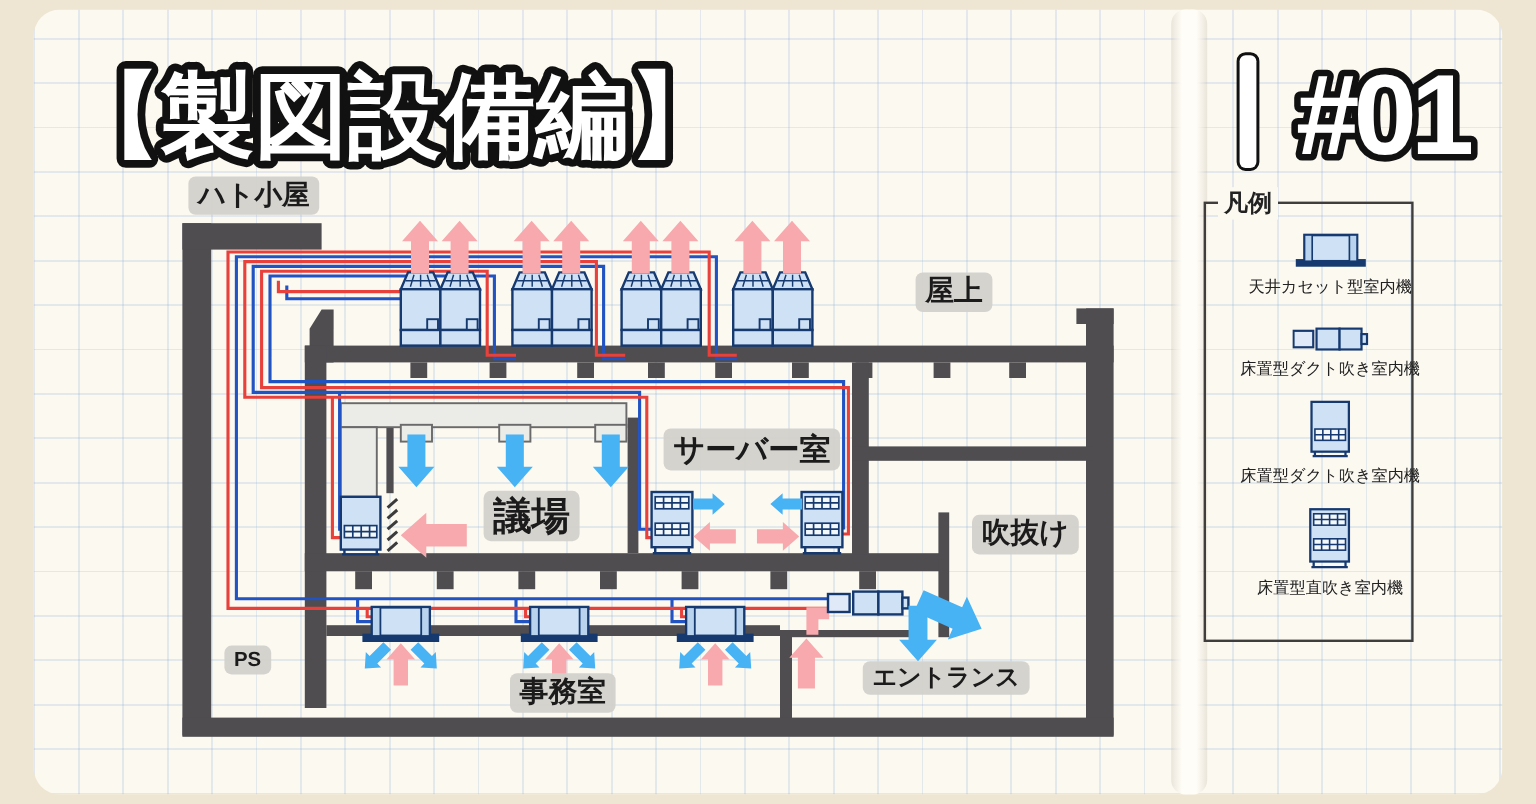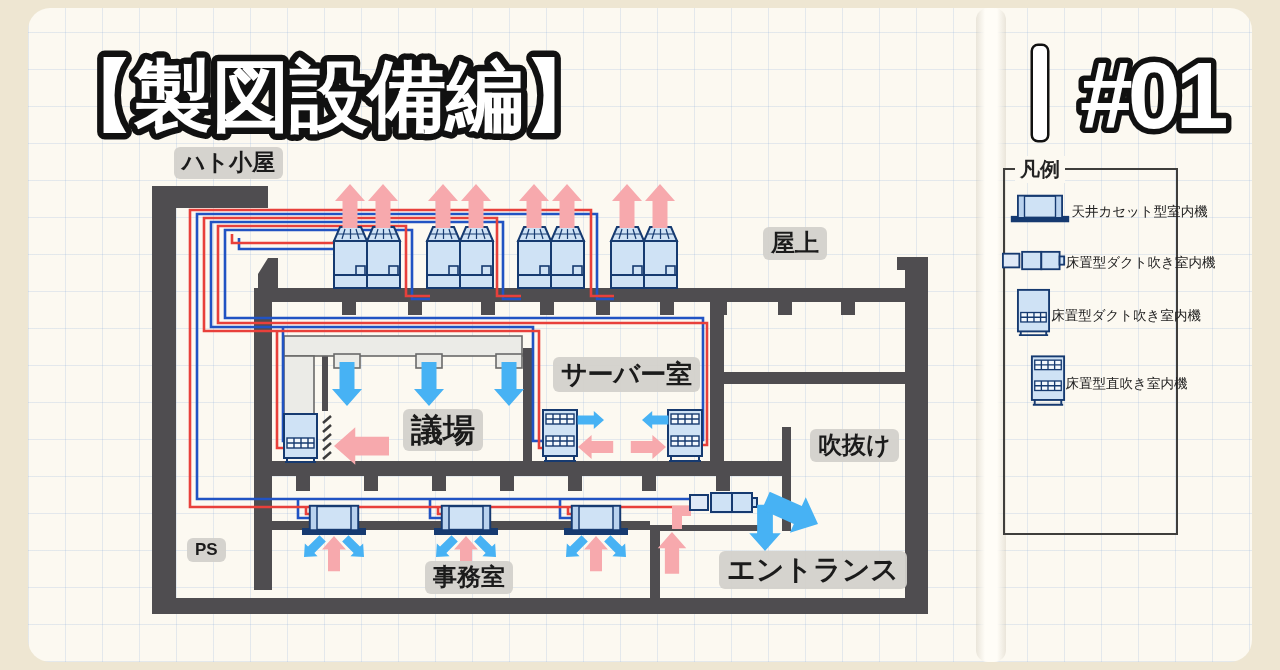--- a/index.html
+++ b/index.html
@@ -14,21 +14,21 @@
   .fold{position:absolute;left:976px;top:8px;width:30px;height:654px;border-radius:12px;
         background:linear-gradient(90deg, rgba(180,170,150,.25), #fffdf7 30%, #fffdf7 70%, rgba(180,170,150,.25));}
   svg.diagram{position:absolute;left:0;top:0;}
   .pill{position:absolute;background:rgba(211,209,203,.95);color:#1b1b1b;font-weight:700;
         border-radius:6px;padding:2px 8px;line-height:1.2;white-space:nowrap;}
   .legend{position:absolute;left:1003px;top:168px;width:175px;height:367px;
           border:2px solid #3f3e3c;background:transparent;box-sizing:border-box;}
   .legend-title{position:absolute;top:-14px;left:10px;background:#fcf9f1;padding:0 5px;
           font-size:20px;font-weight:600;color:#222;}
   .legend-body{display:flex;flex-direction:column;align-items:center;padding-top:24px;}
-  .legend-item{display:flex;align-items:center;margin-left:36px;}
+  .legend-item{display:flex;flex-direction:column;align-items:center;margin-left:36px;}
   .legend-label{font-size:13.5px;color:#222;margin-top:5px;white-space:nowrap;}
   .i1{margin-top:0}.i2{margin-top:24px}.i3{margin-top:16px}.i4{margin-top:16px}.i5{margin-top:13px}
 </style>
 </head>
 <body>
 
 <div class="card"></div>
 <div class="fold"></div>
 
 <svg class="diagram" width="1280" height="670" viewBox="0 0 1280 670">
@@ -200,28 +200,28 @@
     <use href="#arr" transform="translate(818,524) rotate(114) scale(1.3)"></use>
   </g>
 
   <g font-weight="900" fill="#ffffff" stroke="#111111" paint-order="stroke" stroke-linejoin="round">
     <text x="56" y="123" font-size="78" stroke-width="13">【製図設備編】</text>
     <rect x="1033" y="46" width="14" height="94" rx="5" fill="#ffffff" stroke-width="5"></rect>
     <text x="1080" y="128" font-size="95" stroke-width="11" letter-spacing="-5">#01</text>
   </g>
 </svg>
 
-<div class="pill" style="left:174px;top:147px;font-size:23px">ハト小屋</div>
+<div class="pill" style="left:157px;top:147px;font-size:23px">ハト小屋</div>
 <div class="pill" style="left:763px;top:227px;font-size:24px">屋上</div>
 <div class="pill" style="left:553px;top:357px;font-size:26px">サーバー室</div>
 <div class="pill" style="left:403px;top:409px;font-size:32px">議場</div>
 <div class="pill" style="left:810px;top:429px;font-size:24px">吹抜け</div>
 <div class="pill" style="left:187px;top:538px;font-size:17px">PS</div>
 <div class="pill" style="left:425px;top:561px;font-size:24px">事務室</div>
-<div class="pill" style="left:719px;top:551px;font-size:28px">エントランス</div>
+<div class="pill" style="left:719px;top:551px;font-size:20px">エントランス</div>
 
 <div class="legend">
   <div class="legend-title">凡例</div>
   <div class="legend-body">
     <div class="legend-item i1">
       <svg width="62" height="31" viewBox="-34 -2 68 34">
           <use href="#u-cassette"></use>
         </svg>
       <div class="legend-label">天井カセット型室内機</div>
     </div>

